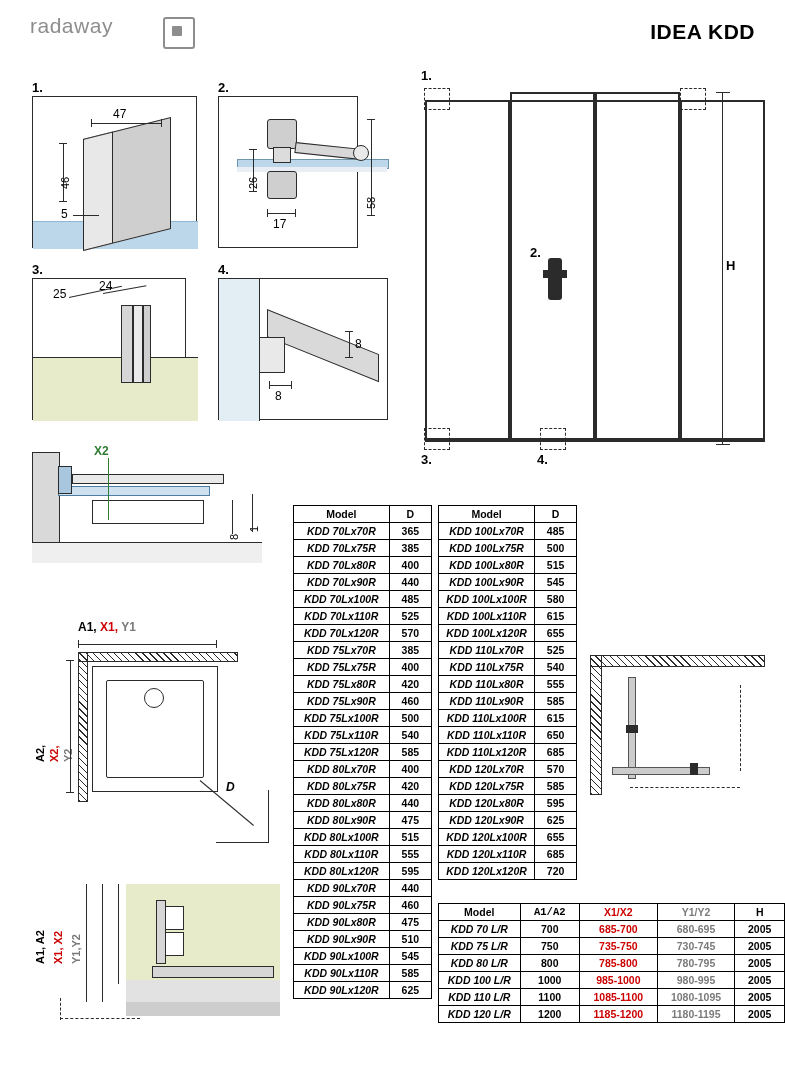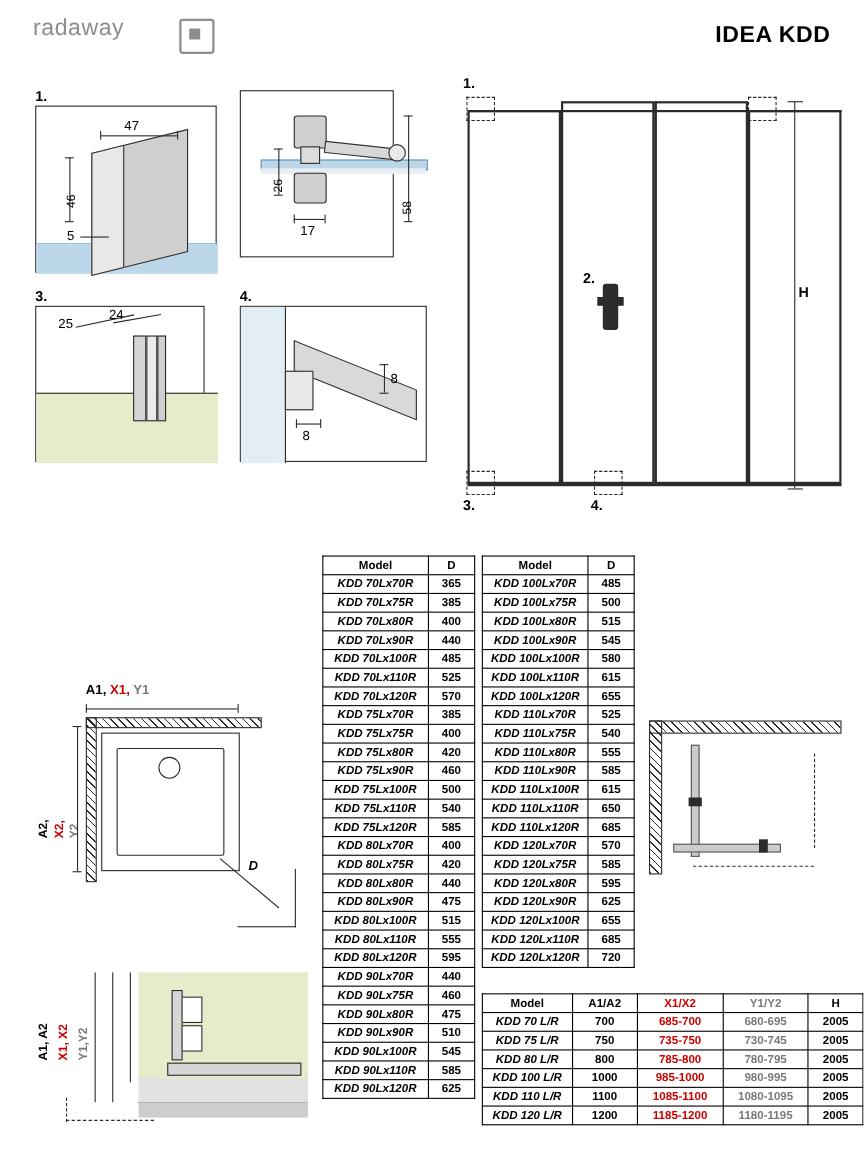--- a/index.html
+++ b/index.html
@@ -66,21 +66,21 @@
     <div class="ln lnv" style="left:30px;top:46px;height:58px;"></div>
     <div class="ln lnh" style="left:26px;top:46px;width:8px;"></div>
     <div class="ln lnh" style="left:26px;top:104px;width:8px;"></div>
     <div class="lblv" style="left:26px;top:92px;">46</div>
 
     <div class="ln lnh" style="left:40px;top:118px;width:26px;"></div>
     <div class="lbl" style="left:28px;top:110px;">5</div>
   </div>
 
   <div class="fignum" style="left:218px;top:80px;">2.</div>
-  <div class="frame" style="left:218px;top:82px;width:140px;height:152px;">
+  <div class="frame" style="left:218px;top:96px;width:140px;height:152px;">
 
     <div style="position:absolute;left:18px;top:62px;width:150px;height:8px;background:#bcd7ea;border:1px solid #6f94ad;"></div>
     <div style="position:absolute;left:18px;top:70px;width:150px;height:5px;background:#e8eef4;"></div>
 
     <div style="position:absolute;left:48px;top:22px;width:28px;height:28px;background:#cfcfcf;border:1px solid #2b2b2b;border-radius:3px;"></div>
     <div style="position:absolute;left:54px;top:50px;width:16px;height:14px;background:#dcdcdc;border:1px solid #2b2b2b;"></div>
     <div style="position:absolute;left:48px;top:74px;width:28px;height:26px;background:#cfcfcf;border:1px solid #2b2b2b;border-radius:3px;"></div>
 
     <div style="position:absolute;left:76px;top:45px;width:62px;height:9px;background:#d8d8d8;border:1px solid #2b2b2b;transform:rotate(6deg);transform-origin:left center;"></div>
     <div style="position:absolute;left:134px;top:48px;width:14px;height:14px;border:1px solid #2b2b2b;border-radius:50%;background:#e9e9e9;"></div>
@@ -163,20 +163,38 @@
   <div class="dotbox" style="left:424px;top:428px;width:26px;height:22px;"></div>
   <div class="fignum" style="left:421px;top:452px;">3.</div>
   <div class="dotbox" style="left:540px;top:428px;width:26px;height:22px;"></div>
   <div class="fignum" style="left:537px;top:452px;">4.</div>
 
   <div class="ln lnv" style="left:722px;top:92px;height:352px;"></div>
   <div class="ln lnh" style="left:716px;top:92px;width:14px;"></div>
   <div class="ln lnh" style="left:716px;top:444px;width:14px;"></div>
   <div class="lbl" style="left:726px;top:258px;font-size:13px;font-weight:bold;">H</div>
 
+  <div class="frame" style="left:32px;top:452px;width:230px;height:130px;border:none;">
+    <div style="position:absolute;left:0;top:0;width:26px;height:90px;background:#d9d9d9;border:1px solid #2b2b2b;"></div>
+    <div style="position:absolute;left:26px;top:34px;width:150px;height:8px;background:#cfe0ee;border:1px solid #4c7ea3;"></div>
+    <div style="position:absolute;left:40px;top:22px;width:150px;height:8px;background:#e9e9e9;border:1px solid #2b2b2b;"></div>
+    <div style="position:absolute;left:60px;top:48px;width:110px;height:22px;background:#fff;border:1px solid #2b2b2b;"></div>
+    <div style="position:absolute;left:26px;top:14px;width:12px;height:26px;background:#a8c6dd;border:1px solid #2b2b2b;"></div>
+    <div class="ln lnh" style="left:0;top:90px;width:230px;"></div>
+    <div style="position:absolute;left:0;top:91px;width:230px;height:20px;background:#efefef;"></div>
+
+    <div class="ln lnv" style="left:76px;top:6px;height:62px;background:#2f7d32;"></div>
+    <div class="lbl glbl" style="left:62px;top:-8px;font-weight:bold;">X2</div>
+
+    <div class="lblv" style="left:196px;top:88px;">8</div>
+    <div class="ln lnv" style="left:200px;top:48px;height:34px;"></div>
+
+    <div class="lblv" style="left:216px;top:80px;">1</div>
+    <div class="ln lnv" style="left:220px;top:42px;height:38px;"></div>
+  </div>
 
   <div style="position:absolute;left:30px;top:630px;width:250px;height:230px;">
     <div class="lbl" style="left:48px;top:-10px;font-weight:bold;"><span>A1,</span> <span class="xlbl">X1,</span> <span class="ylbl">Y1</span></div>
     <div class="ln lnh" style="left:48px;top:14px;width:138px;"></div>
     <div class="ln lnv" style="left:48px;top:10px;height:8px;"></div>
     <div class="ln lnv" style="left:186px;top:10px;height:8px;"></div>
 
     <div class="lblv" style="left:4px;top:132px;font-weight:bold;">A2,</div>
     <div class="lblv xlbl" style="left:18px;top:132px;font-weight:bold;">X2,</div>
     <div class="lblv ylbl" style="left:32px;top:132px;font-weight:bold;">Y2</div>
@@ -443,21 +461,21 @@
           <td class="model">KDD 120Lx120R</td>
           <td>720</td>
         </tr>
       </tbody>
   </table>
 
   <table class="tbl" style="left:438px;top:903px;">
     <thead>
       <tr>
         <th class="model" style="width:76px;">Model</th>
-        <th style="width:52px;">A1/A2</th>
+        <th style="width:52px;font-family:Liberation Mono, monospace;">A1/A2</th>
         <th class="x12" style="width:72px;">X1/X2</th>
         <th class="y12" style="width:72px;">Y1/Y2</th>
         <th style="width:42px;">H</th>
       </tr>
     </thead>
     <tbody id="tbl-bottom-body">
         <tr>
           <td class="model">KDD 70 L/R</td>
           <td>700</td>
           <td class=" x12">685-700</td>

